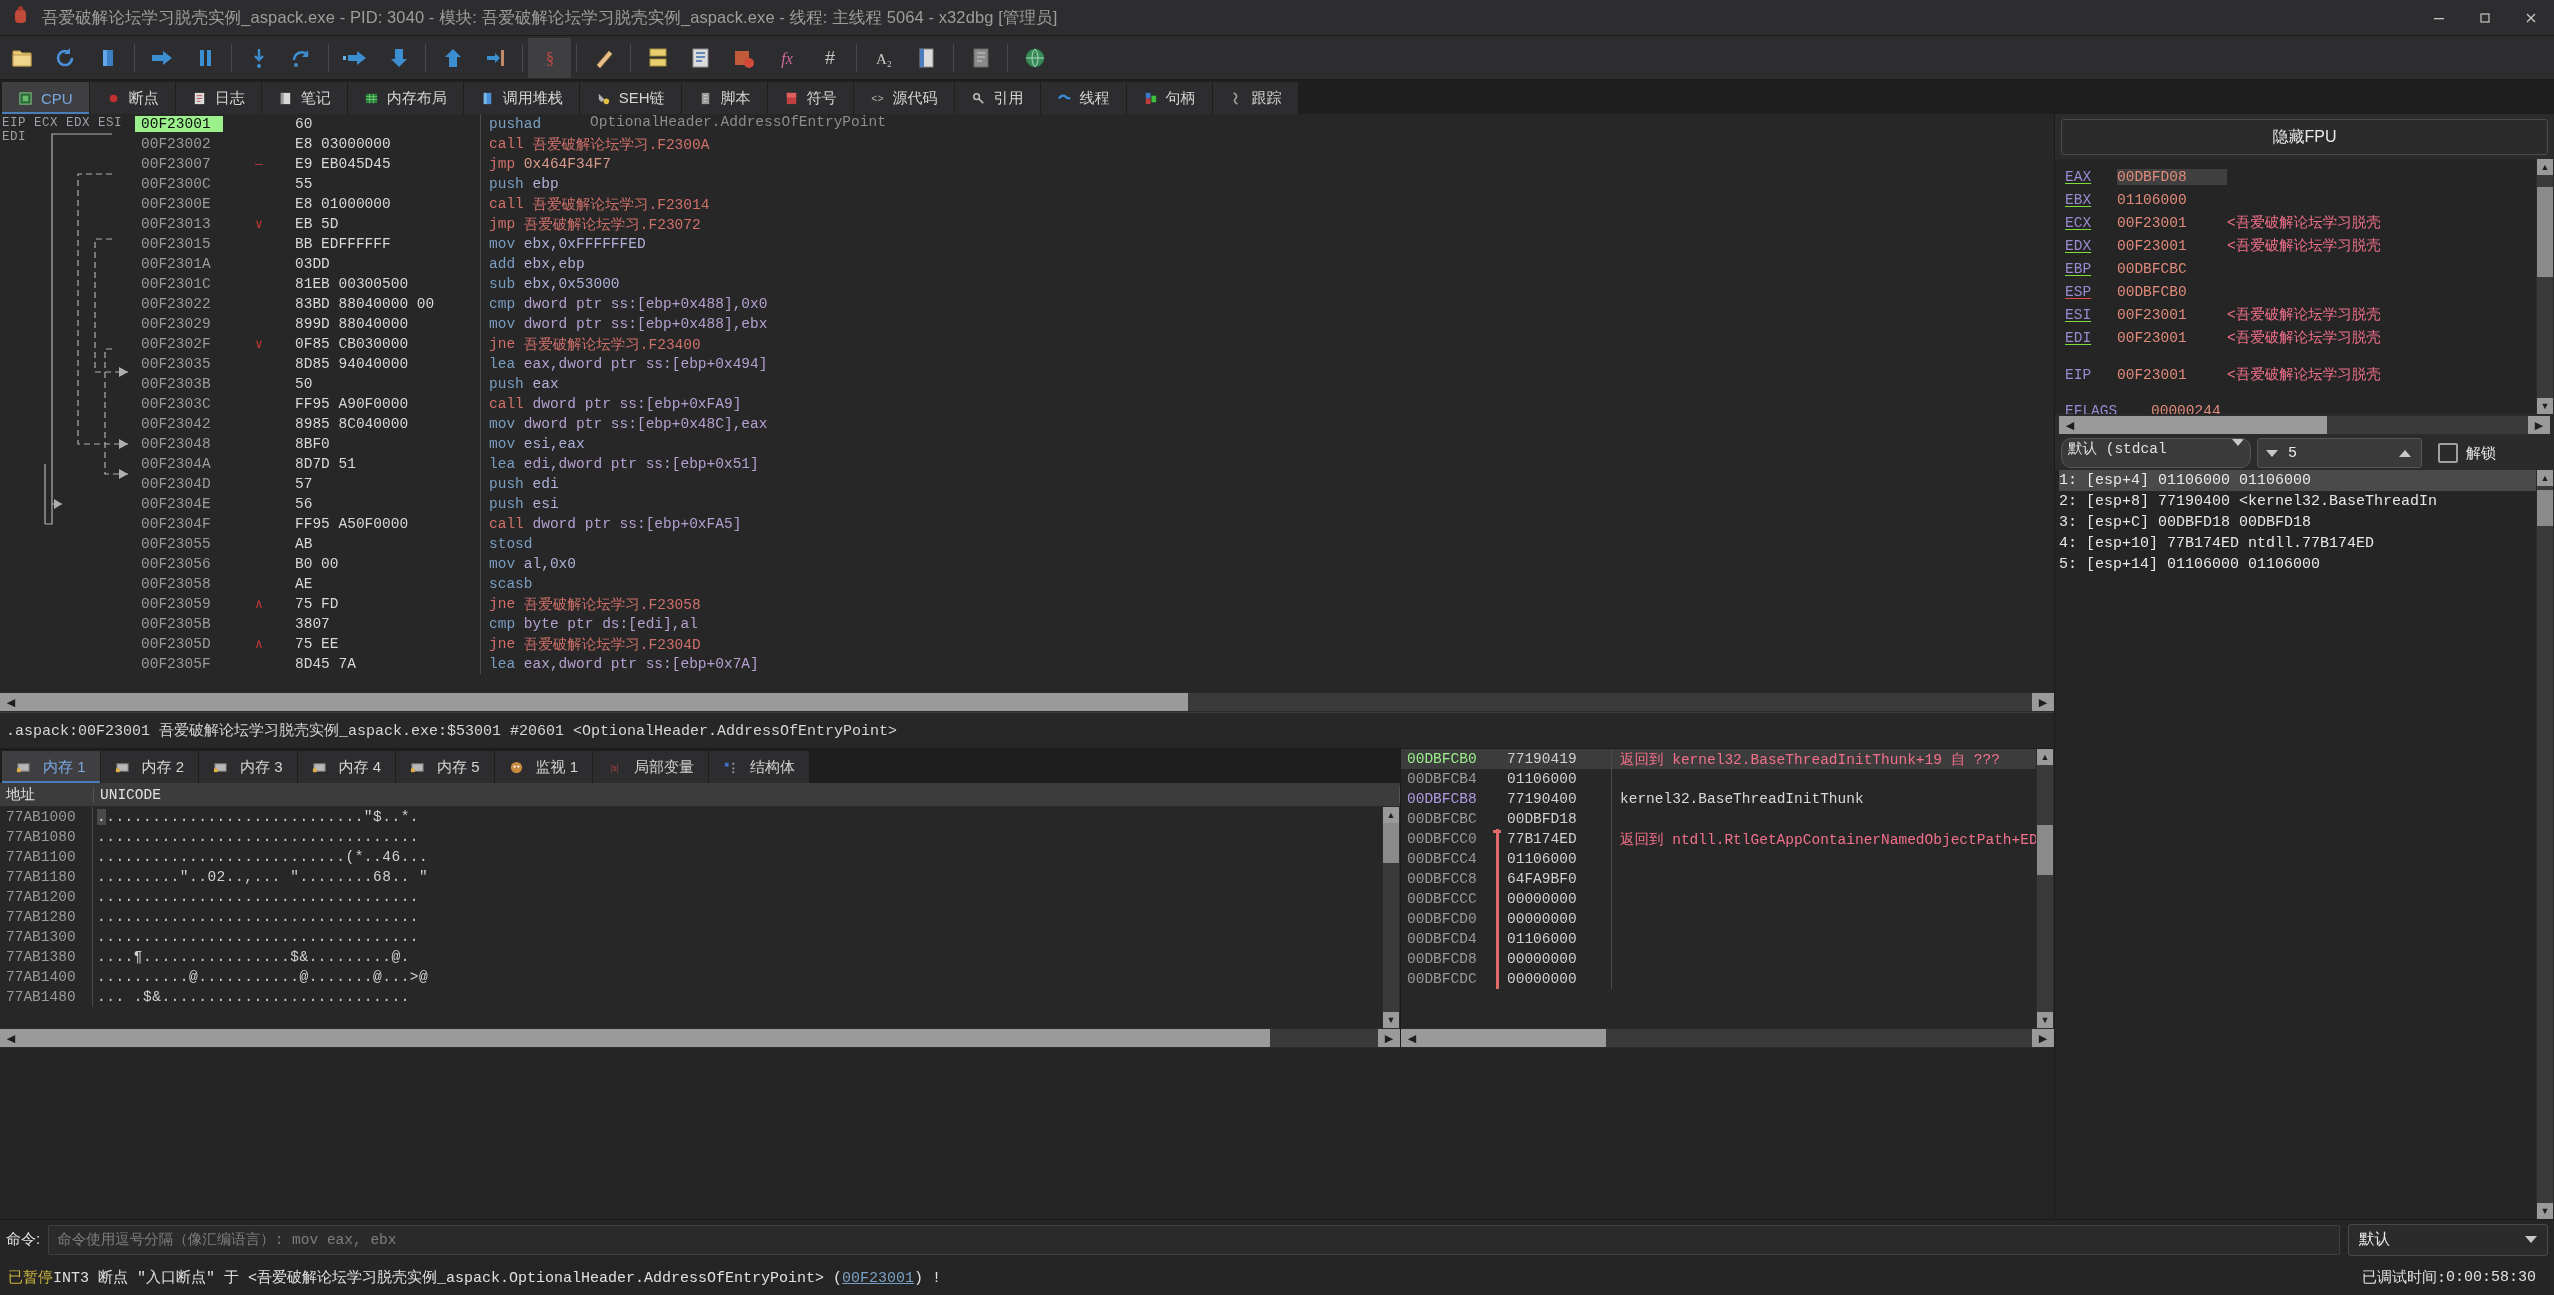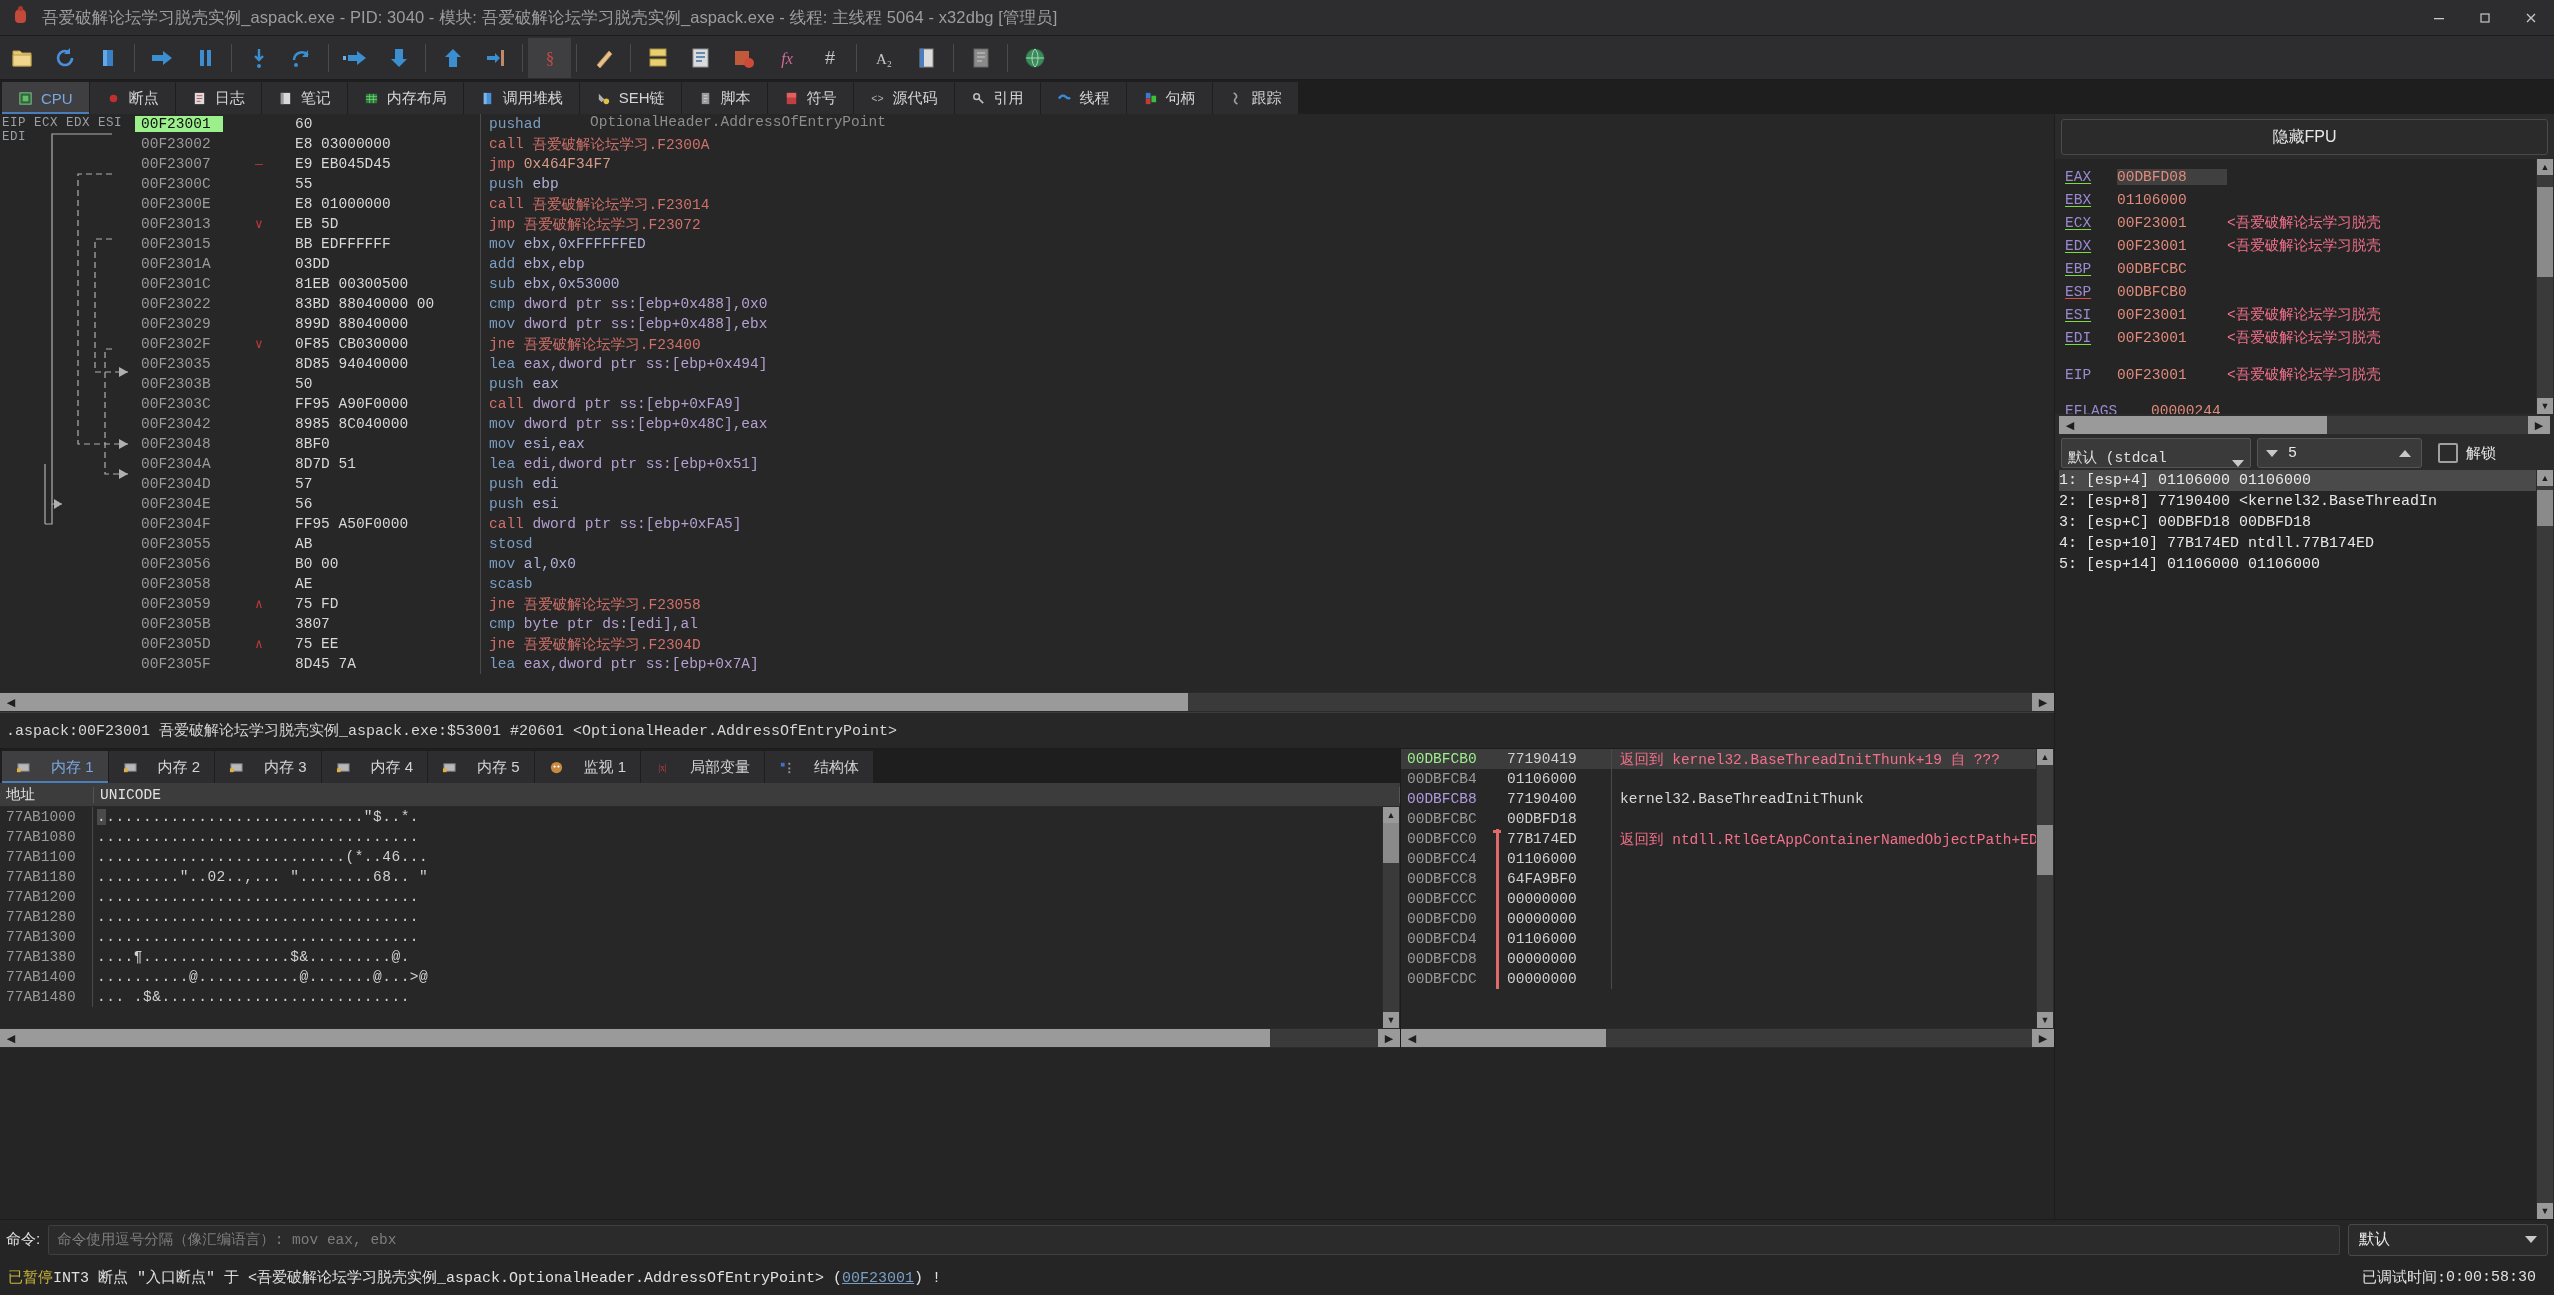--- a/index.html
+++ b/index.html
@@ -113,40 +113,40 @@
 
   .vscroll { width:18px; flex:none; background:#2b2b2b; display:flex; flex-direction:column; align-items:center; }
   .vs-arrow{ width:16px;height:16px; background:#9a9a9a; color:#1e1e1e; font-size:9px; display:flex;align-items:center;justify-content:center;}
   .vs-track{ flex:1; width:16px; background:#3a3a3a; position:relative;}
   .vs-thumb{ position:absolute; left:0; width:16px; background:#8a8a8a;}
 
   .regs-hscroll{ height:18px; margin:2px 4px; display:flex; align-items:center; flex:none;}
 
   
   .args-ctrl { height:34px; display:flex; align-items:center; gap:6px; padding:3px 6px; flex:none;}
-  .combo { height:30px; background:#3a3a3a; border:1px solid #555; border-radius:2px;
-    display:flex; align-items:flex-end; padding:0 6px; color:#e0e0e0; font-size:14.5px;
+  .combo { height:30px; background:#3a3a3a; border:1px solid #555; border-radius:10px;
+    display:flex; align-items:flex-start; padding:0 6px; color:#e0e0e0; font-size:14.5px;
     font-family:"Liberation Mono", monospace; white-space:nowrap; overflow:hidden;}
   .combo.cc { width:190px; justify-content:space-between;}
   .spin { width:165px; height:30px; background:#3a3a3a; border:1px solid #555; border-radius:3px;
     display:flex; align-items:center; color:#e8e8e8; font-size:15px; font-family:"Liberation Mono", monospace; }
   .chkwrap{ display:flex; align-items:center; gap:8px; margin-left:10px; color:#e8e8e8; font-size:15px;}
   .chkbox{ width:20px;height:20px;border:2px solid #a0a0a0; background:#2b2b2b; border-radius:2px;}
   .args-body { flex:1; display:flex; min-height:0; background:#252526; }
   .args-list { flex:1; font-family:"Liberation Mono", monospace; font-size:15px; color:#e8e8e8; overflow:hidden; padding-left:4px;}
   .arow { height:21px; display:flex; align-items:center; white-space:nowrap; }
   .arow.sel { background:#4a4a4a; }
 
   
   .bottom { flex:none; height:300px; display:flex; background:#252526; border-top:1px solid #1c1c1c;}
   .dumpcol { width:1400px; flex:none; display:flex; flex-direction:column; min-width:0;}
   .stackcol { flex:1; display:flex; flex-direction:column; min-width:0; border-left:1px solid #1c1c1c;}
 
   .subtabs { height:34px; background:#1e1e1e; display:flex; align-items:flex-end; flex:none; padding-left:2px;}
-  .stab { height:32px; display:flex; align-items:center; gap:20px; padding:0 14px;
+  .stab { height:32px; display:flex; align-items:center; gap:12px; padding:0 14px;
     background:#2d2d30; color:#d4d4d4; font-size:15px; white-space:nowrap; border-right:1px solid #1e1e1e;
     position:relative;}
   .stab.active{ background:#3f3f41; color:#7aa7e0;}
   .stab.active:after{content:"";position:absolute;left:0;right:0;bottom:0;height:2px;background:#4a7ebb;}
 
   .colhdr { height:24px; background:#3c3c3c; display:flex; align-items:center; flex:none;
      font-family:"Liberation Mono", monospace; font-size:14.5px; color:#e0e0e0;
      border-bottom:1px solid #2a2a2a;}
   .ch { padding-left:6px; border-right:1px solid #555; height:16px; display:flex; align-items:center;}
 

